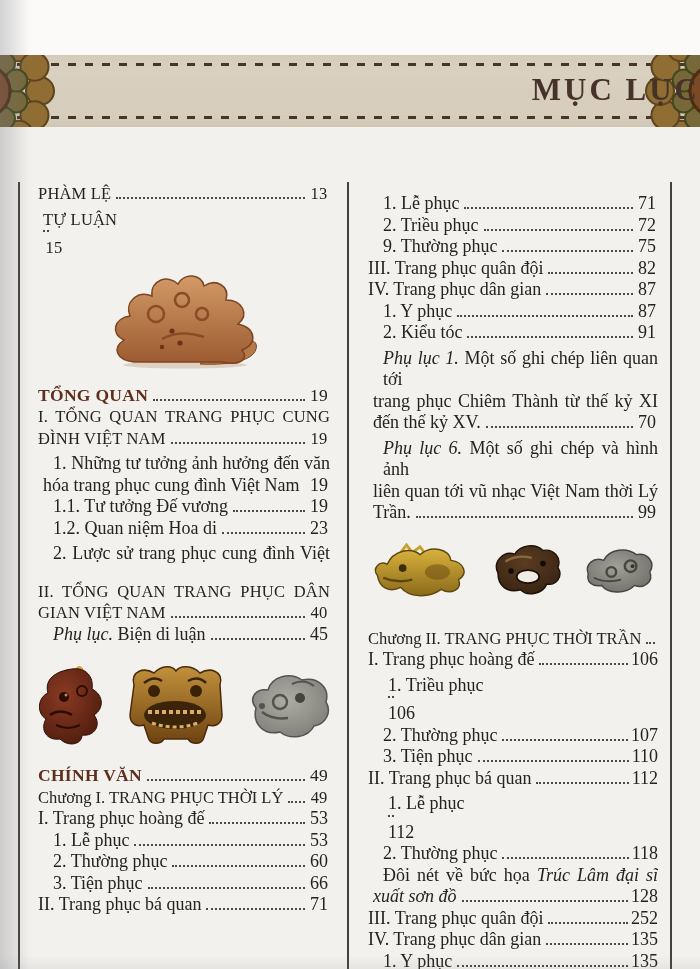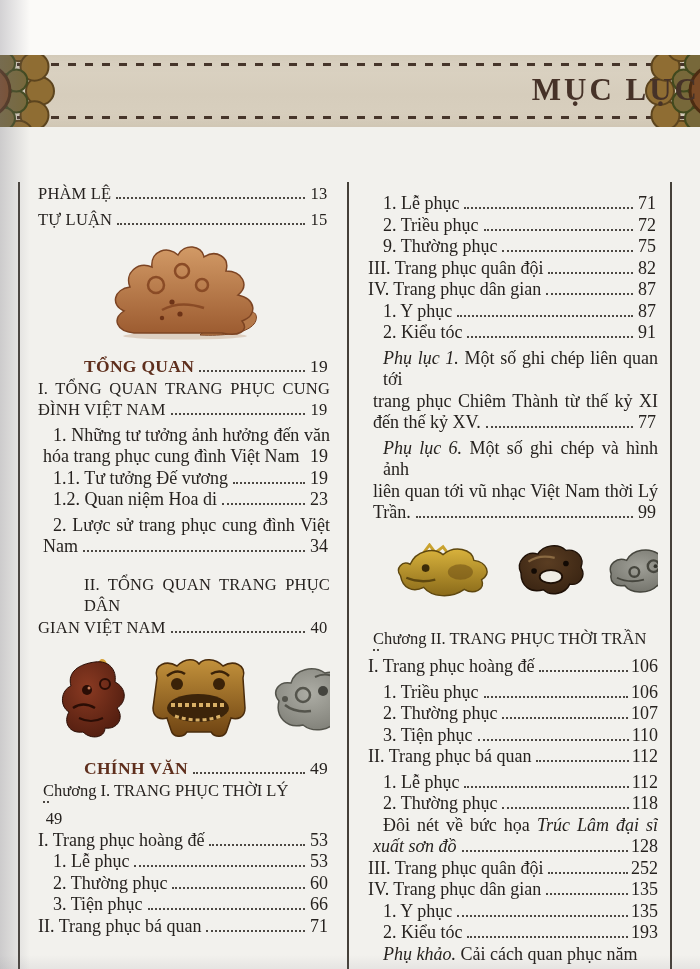--- a/index.html
+++ b/index.html
@@ -43,27 +43,27 @@
   .col-left{left:38px;width:292px;height:786px;}
   .col-right{left:368px;width:290px;height:786px;}
 
   .toc-row{display:flex;align-items:baseline;}
   .toc-row .t{white-space:nowrap;min-width:0;font-family:Liberation Serif, serif;}
   .toc-row.spread{display:block;text-align:justify;text-align-last:justify;}
   .toc-row.spread .t{white-space:normal;display:inline;}
   .toc-row.ind{padding-left:15px;}
   .toc-row.cont{padding-left:5px;}
   .toc-row.caps{font-size:16.5px;letter-spacing:.2px;}
-  .toc-row.chap{font-size:16.5px;flex-direction:column;}
+  .toc-row.chap{font-size:16.5px;}
   .toc-row.section{font-weight:700;color:#5f2f1d;font-size:17.5px;letter-spacing:.3px;}
   .toc-row.section .pg{color:#26221f;font-weight:400;}
   .leader{flex:1 1 auto;min-width:6px;border-bottom:2px dotted #4c4843;margin:0 3px 5px 5px;}
   .spacer{flex:1 1 auto;min-width:4px;}
   .pg{min-width:22px;text-align:center;}
-  .g-xs{margin-top:4px;} .g-sm{margin-top:10px;} .g-md{margin-top:16px;margin-left:46px;}
+  .g-xs{margin-top:4px;flex-direction:column;} .g-sm{margin-top:10px;} .g-md{margin-top:16px;}
   .g-lg{} .g-xl{margin-top:26px;}
 
   .img-row{display:flex;justify-content:center;align-items:center;gap:14px;}
   .img-row .art{display:inline-flex;}
 </style>
 </head>
 <body>
 
 <div class="top-light"></div>
 
@@ -187,30 +187,30 @@
       <span class="t">1.1. Tư tưởng Đế vương</span>
       <span class="leader"></span>
       <span class="pg">19</span>
     </div>
     <div class="toc-row ind">
       <span class="t">1.2. Quan niệm Hoa di</span>
       <span class="leader"></span>
       <span class="pg">23</span>
     </div>
     <div class="toc-row ind spread g-xs"><span class="t">2. Lược sử trang phục cung đình Việt</span></div>
-    <div class="toc-row cont">
-      <span class="t">Nam</span>
-      <span class="leader"></span>
-      <span class="pg">34</span>
-    </div>
     <div class="toc-row caps spread g-md"><span class="t">II. TỔNG QUAN TRANG PHỤC DÂN</span></div>
     <div class="toc-row caps">
       <span class="t">GIAN VIỆT NAM</span>
       <span class="leader"></span>
       <span class="pg">40</span>
+    </div>
+    <div class="toc-row ind">
+      <span class="t"><i>Phụ lục.</i> Biện di luận</span>
+      <span class="leader"></span>
+      <span class="pg">45</span>
     </div>
     <div class="img-row g-md" style="height: 88px;">
       <span class="art">
         <svg width="74" height="84" viewBox="0 0 74 84">
  <defs>
             <radialGradient id="gRd" cx=".4" cy=".35" r=".9">
   <stop offset="0" stop-color="#8a3a22"></stop>
               <stop offset="1" stop-color="#41150a"></stop>
             </radialGradient>
           </defs>
@@ -327,21 +327,21 @@
     <div class="toc-row ind">
       <span class="t">2. Kiểu tóc</span>
       <span class="leader"></span>
       <span class="pg">91</span>
     </div>
     <div class="toc-row ind spread g-xs"><span class="t"><i>Phụ lục 1.</i> Một số ghi chép liên quan tới</span></div>
     <div class="toc-row cont spread"><span class="t">trang phục Chiêm Thành từ thế kỷ XI</span></div>
     <div class="toc-row cont">
       <span class="t">đến thế kỷ XV.</span>
       <span class="leader"></span>
-      <span class="pg">77</span>
+      <span class="pg">70</span>
     </div>
     <div class="toc-row ind spread g-xs"><span class="t"><i>Phụ lục 6.</i> Một số ghi chép và hình ảnh</span></div>
     <div class="toc-row cont spread"><span class="t">liên quan tới vũ nhạc Việt Nam thời Lý</span></div>
     <div class="toc-row cont">
       <span class="t">Trần.</span>
       <span class="leader"></span>
       <span class="pg">99</span>
     </div>
     <div class="img-row g-md" style="height: 62px;">
       <span class="art">

